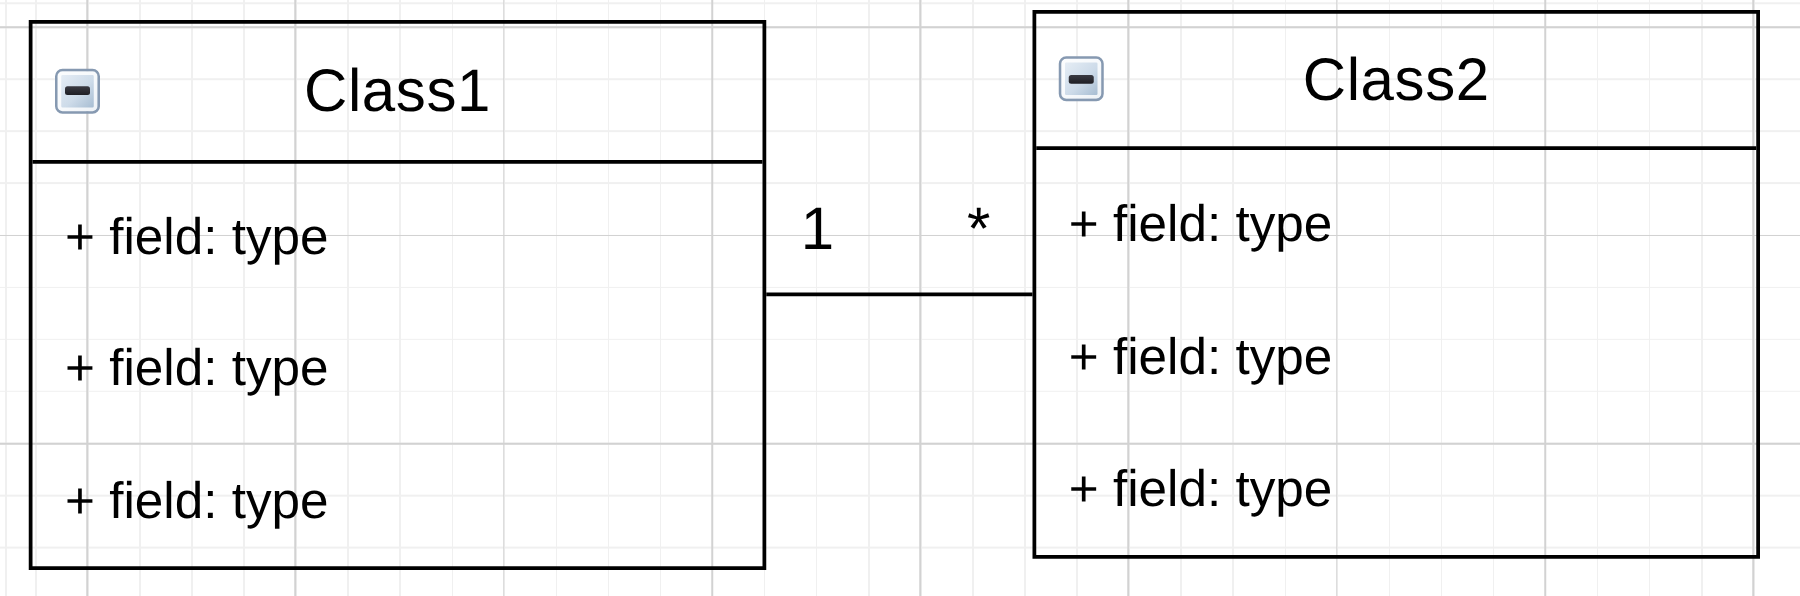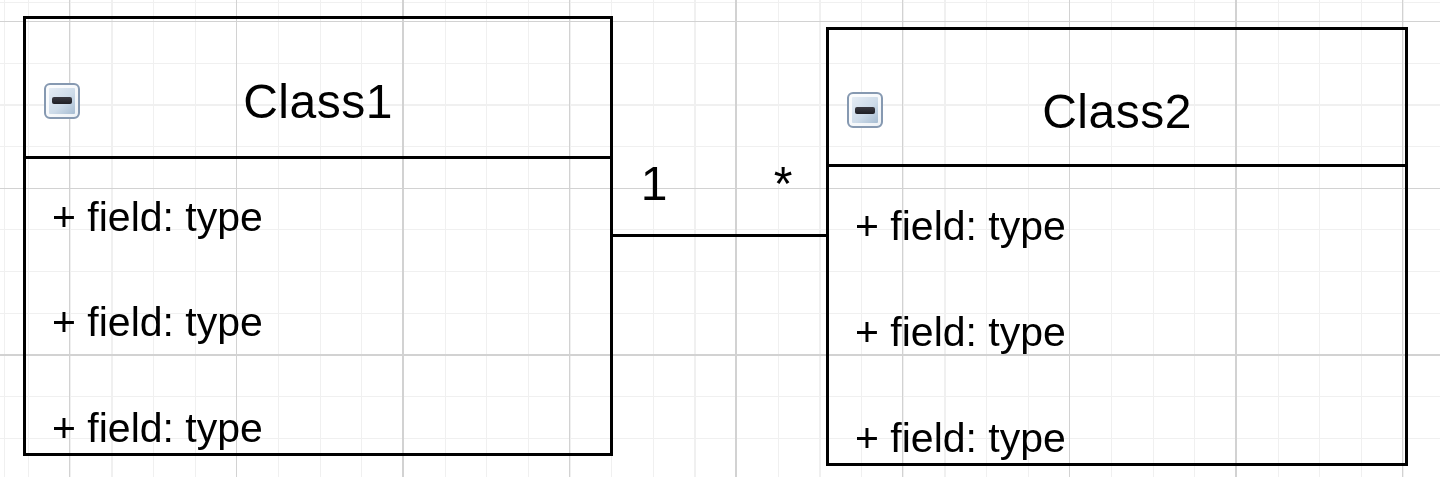--- a/index.html
+++ b/index.html
@@ -24,30 +24,29 @@
     background-position: 69px 0px, 0px 21px, 28px 0px, 0px 21px;
   }
 
   .class-box {
     position: absolute;
     box-sizing: border-box;
     border: 3px solid #000000;
     background: transparent; 
   }
   .class1 { left: 23px;  top: 16px; width: 590px; height: 440px; }
-  .class2 { left: 826px; top: 27px; width: 582px; height: 439px; }
+  .class2 { left: 826px; top: 8px; width: 582px; height: 439px; }
 
   .class-header {
     position: relative;
     box-sizing: content-box;
     border-bottom: 3px solid #000000;
     display: flex;
     align-items: center;
     justify-content: center;
-    margin-top: 28px;
   }
   .class1 .class-header { height: 109px; }
   .class2 .class-header { height: 106px; }
 
   .class-title {
     font-size: 48px;
     color: #000000;
     letter-spacing: 0.5px;
     white-space: nowrap;
   }

